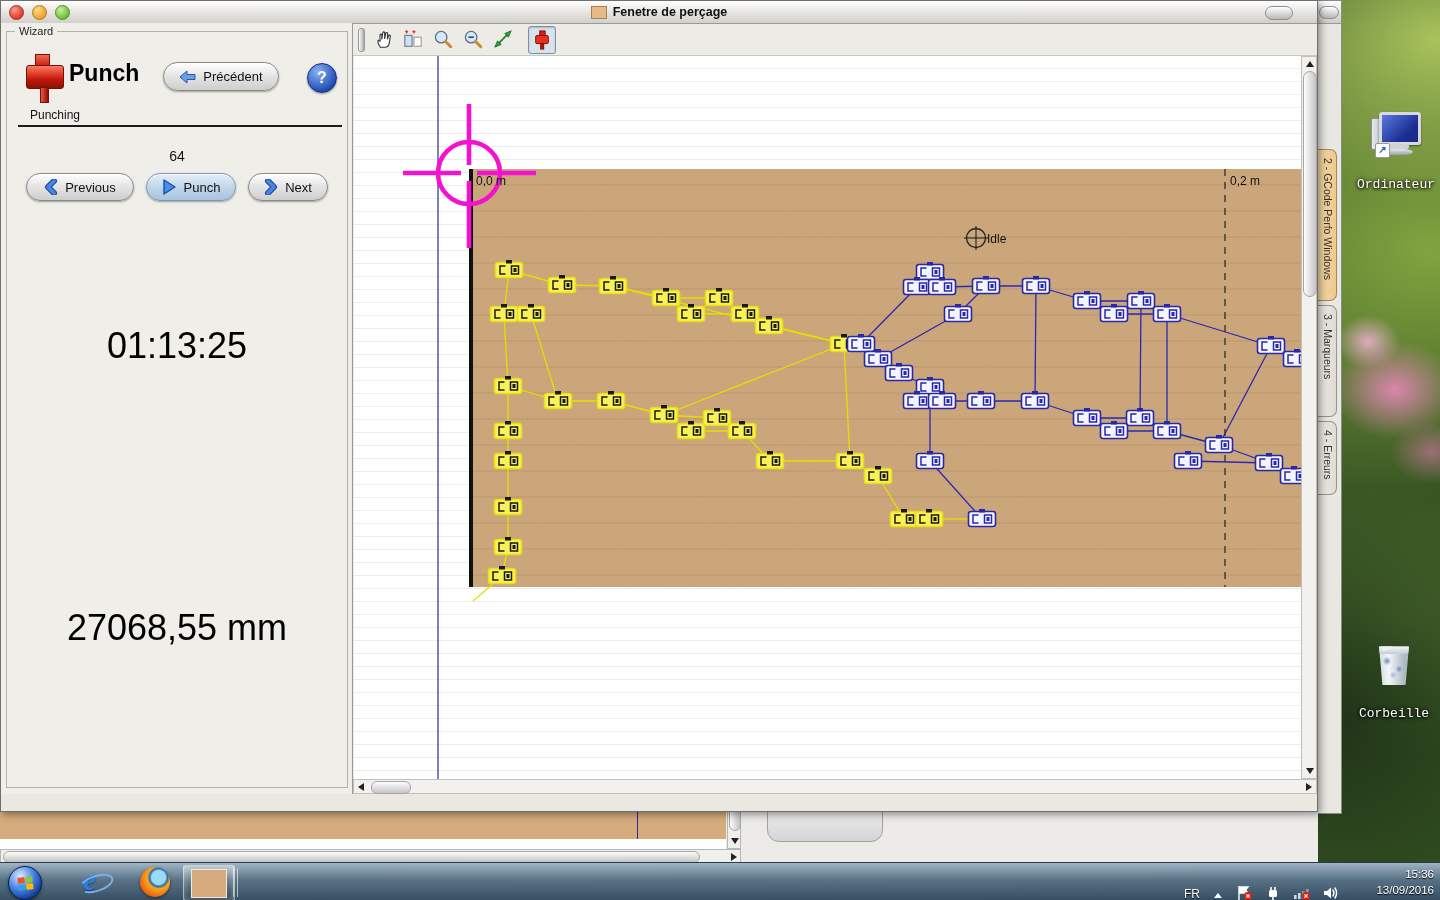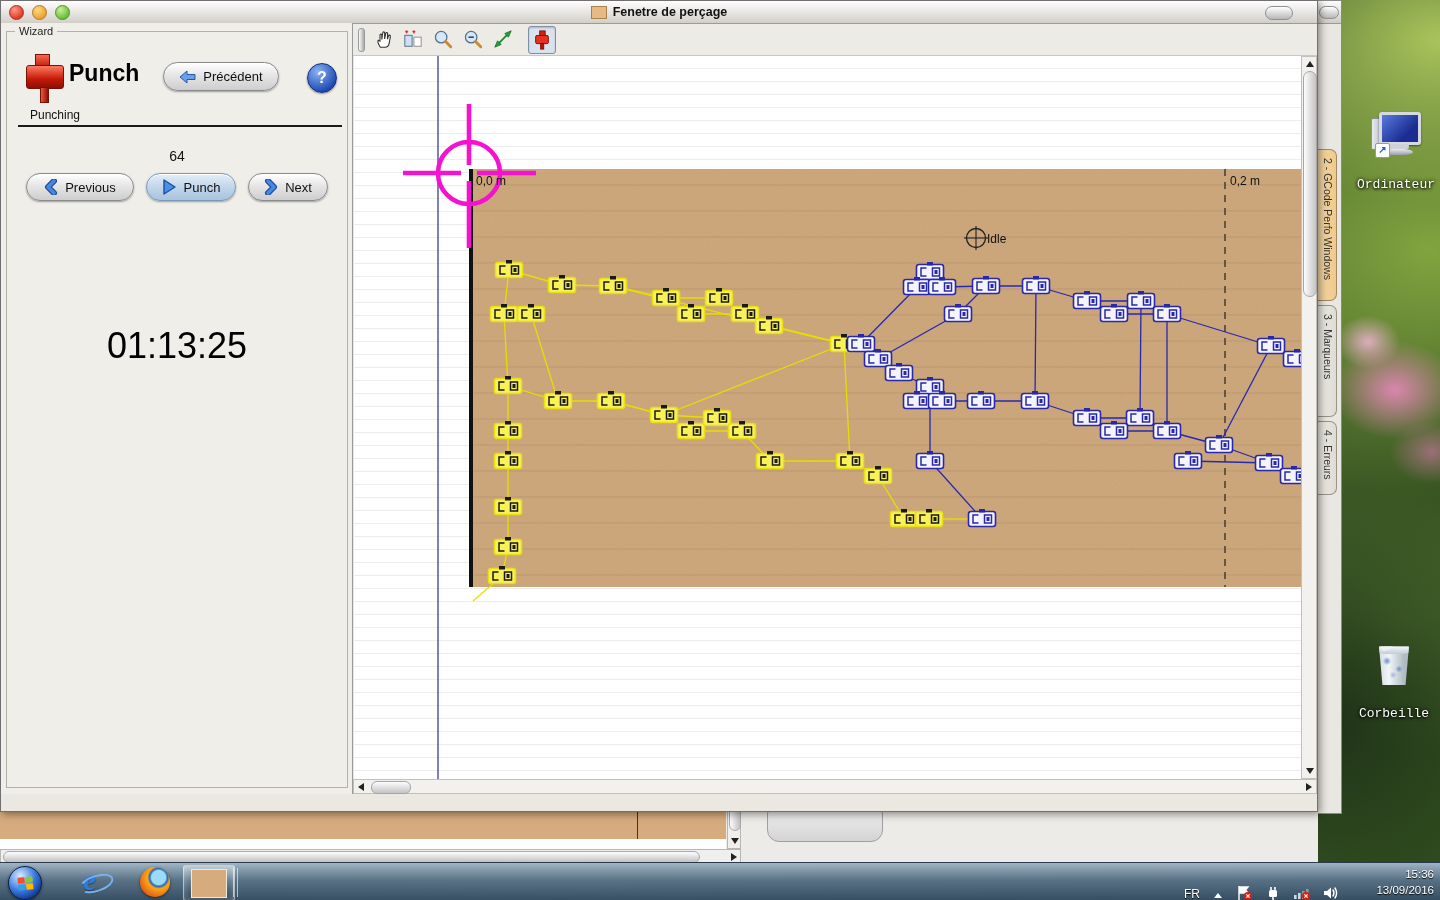--- a/index.html
+++ b/index.html
@@ -227,20 +227,21 @@
         <span>Punch</span>
       </div>
       <div id="btn-next" class="pill-btn">
         <svg width="14" height="16" viewBox="0 0 14 16">
           <polyline points="4,2 10,8 4,14" fill="none" stroke="#1c4fa0" stroke-width="6" stroke-linecap="round" stroke-linejoin="round"></polyline>
           <polyline points="4,2 10,8 4,14" fill="none" stroke="#4a86e0" stroke-width="3.4" stroke-linecap="round" stroke-linejoin="round"></polyline>
         </svg>
         <span>Next</span>
       </div>
       <div id="timer">01:13:25</div>
+      <div id="distance">27068,55 mm</div>
     </div>
   </div>
 
   <div id="toolbar">
     <div id="tb-grip"></div>
     <div class="tb-btn" id="tb-hand">
       <svg width="20" height="20" viewBox="0 0 22 22">
         <path d="M7,20c-2-3-3.4-6-2.4-7.6l2,1V7c0-1.8 2-1.8 2,0v4.6l1-7.2c.2-1.8 2.1-1.6 2.1,0V11l1.2-6c.3-1.7 2.1-1.4 2.1.2l-.2,6 1.2-3.6c.5-1.5 2.2-1 2,.6l-1.3,7.6c-.5,2.8-2.4,4.2-4.7,4.2z" fill="#fff" stroke="#333" stroke-width="1.2"></path>
       </svg>
     </div>

